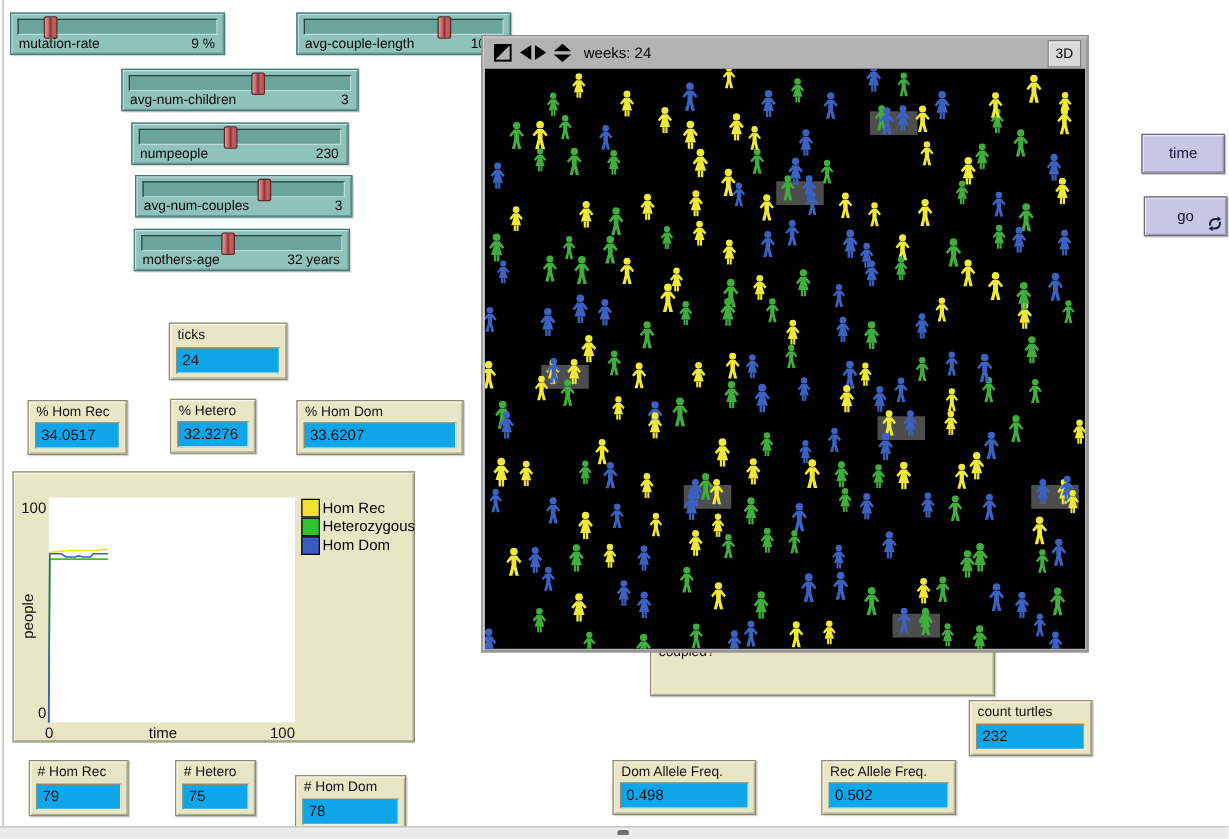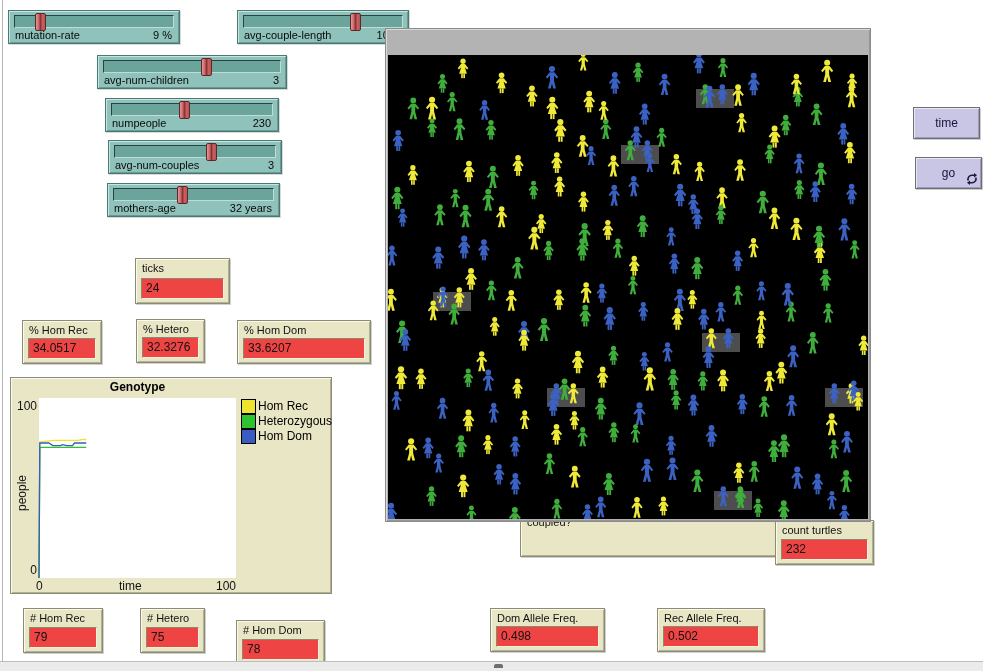--- a/index.html
+++ b/index.html
@@ -7,21 +7,21 @@
   .win-edge{position:absolute;left:2px;top:0;width:1px;height:661px;background:#b5b5b5;}
   
   .slider{position:absolute;background:#8fc2ba;border:1px solid #437c75;box-shadow:inset 1px 1px 0 rgba(255,255,255,.55), inset -1px -1px 0 rgba(0,0,0,.22), 1px 1px 0 rgba(0,0,0,.15);}
   .slider .groove{position:absolute;left:5px;right:5px;top:4px;height:11px;background:#6ba49b;border-style:solid;border-width:1px;border-color:#24443f #bcded8 #bcded8 #24443f;}
   .slider .handle{position:absolute;top:-3px;width:9px;height:16px;border:1px solid #5e2727;background:linear-gradient(90deg,#dd9a9a 0,#cc6666 30%,#8d3038 50%,#c46060 70%,#b85555 100%);border-radius:2px;}
   .slider .lab{position:absolute;left:6px;bottom:2px;font-size:11px;color:#0a0a0a;}
   .slider .val{position:absolute;right:7px;bottom:2px;font-size:11px;color:#0a0a0a;}
   
   .monitor{position:absolute;background:#e9e6c6;border:1px solid #8c8c74;box-shadow:inset 1px 1px 0 #fbfaee, inset -1px -1px 0 #b0b092, 1px 1px 0 rgba(0,0,0,.18);}
   .monitor .mlab{position:absolute;left:6px;top:3px;font-size:11px;color:#111;white-space:nowrap;}
-  .monitor .mval{position:absolute;left:5px;right:5px;bottom:4px;height:19px;background:#ef4444;border-style:solid;border-width:1px;border-color:#8a8a70 #f2f2e0 #f2f2e0 #8a8a70;font-size:12px;color:#111;line-height:19px;padding-left:4px;}
+  .monitor .mval{position:absolute;left:5px;right:5px;bottom:4px;height:19px;background:#0ea5e9;border-style:solid;border-width:1px;border-color:#8a8a70 #f2f2e0 #f2f2e0 #8a8a70;font-size:12px;color:#111;line-height:19px;padding-left:4px;}
   
   .nbutton{position:absolute;background:#c9c5e4;border:1px solid #6f6f6f;box-shadow:inset 1px 1px 0 #e9e7f6, inset -1px -1px 0 #9b98c2, 1px 1px 0 rgba(0,0,0,.2);font-size:12px;color:#14143c;text-align:center;}
   .nbutton .blabel{position:absolute;left:0;right:0;top:50%;transform:translateY(-52%);}
   
   #view-frame{position:absolute;background:#b3b3b3;border:1px solid #8b8b8b;box-shadow:inset 1px 1px 0 #d9d9d9, inset -1px -1px 0 #969696;}
   #view-header{position:absolute;left:0;top:0;right:0;height:26px;}
   #view-world{position:absolute;left:2px;top:26px;background:#000;}
   .vicon{position:absolute;top:6px;}
   #weeks-label{position:absolute;left:81px;top:6px;font-size:12px;color:#000;}
   #btn-3d{position:absolute;right:5px;top:3px;width:25px;height:20px;background:#d9d9d9;border:1px solid #7d7d7d;box-shadow:inset 1px 1px 0 #f0f0f0;font-size:11px;color:#000;text-align:center;line-height:20px;}
@@ -112,21 +112,21 @@
       <div class="mlab"># Hetero</div>
       <div class="mval">75</div>
     </div>
     <div class="monitor" style="left: 236px; top: 608px; width: 87px; height: 43px; margin-top: 12px;">
       <div class="mlab"># Hom Dom</div>
       <div class="mval">78</div>
     </div>
     <div class="monitor" style="left: 488px; top: 512px; width: 274px; height: 43px; margin-left: 32px;">
       <div class="mlab">coupled?</div>
     </div>
-    <div class="monitor" style="left: 775px; top: 520px; width: 97px; height: 43px;">
+    <div class="monitor" style="left: 775px; top: 560px; width: 97px; height: 43px;">
       <div class="mlab">count turtles</div>
       <div class="mval">232</div>
     </div>
     <div class="monitor" style="left: 490px; top: 608px; width: 113px; height: 42px;">
       <div class="mlab">Dom Allele Freq.</div>
       <div class="mval">0.498</div>
     </div>
     <div class="monitor" style="left: 657px; top: 608px; width: 106px; height: 42px;">
       <div class="mlab">Rec Allele Freq.</div>
       <div class="mval">0.502</div>
@@ -143,20 +143,36 @@
           <path d="M2.2,7.5 A4,4 0 0 1 6,2.2 L8.2,2.2"></path>
           <path d="M9.8,4.5 A4,4 0 0 1 6,9.8 L3.8,9.8"></path>
         </g>
         <polygon points="8,0 11,2.2 8,4.4" fill="#1a1a40"></polygon>
         <polygon points="4,7.6 1,9.8 4,12" fill="#1a1a40"></polygon>
       </svg>
     </div>
   </div>
 
 <div id="view-frame" style="left: 385px; top: 28px; width: 484px; height: 492px;">
+  <div id="view-header">
+    <svg class="vicon" style="left:9px" width="15" height="15">
+        <rect x="1" y="1" width="12.5" height="12.5" fill="none" stroke="#000" stroke-width="1.6"></rect>
+        <polygon points="1,1 13,1 1,13" fill="#000"></polygon>
+      </svg>
+    <svg class="vicon" style="left:29px" width="25" height="15">
+        <polygon points="10,1 10,13 1,7" fill="#000"></polygon>
+        <polygon points="13,1 13,13 22,7" fill="#000"></polygon>
+      </svg>
+    <svg class="vicon" style="left:56px" width="17" height="15">
+        <polygon points="1,6 15,6 8,0" fill="#000"></polygon>
+        <polygon points="1,8.5 15,8.5 8,14.5" fill="#000"></polygon>
+      </svg>
+    <div id="weeks-label">weeks: 24</div>
+    <div id="btn-3d">3D</div>
+  </div>
   <div id="view-world" style="width: 480px; height: 464px;"><svg width="480" height="464">
         <defs>
 <g id="p-male">
             <circle cx="6" cy="2.8" r="2.6"></circle>
             <polygon points="4,5.6 8,5.6 11.2,9.6 10,10.8 7.7,8.3 7.7,12.8 9.4,19.4 7,19.4 6,14.8 5,19.4 2.6,19.4 4.3,12.8 4.3,8.3 2,10.8 0.8,9.6"></polygon>
           </g>
 <g id="p-female">
             <circle cx="6" cy="2.8" r="2.6"></circle>
             <polygon points="4,5.6 8,5.6 11.2,9.6 10,10.8 7.8,8.6 9.8,15 2.2,15 4.2,8.6 2,10.8 0.8,9.6"></polygon>
             <rect x="4.2" y="15" width="1.6" height="4.4"></rect>
@@ -399,21 +415,20 @@
         <use href="#p-male" transform="translate(70.5,149.5) scale(1.17)" fill="#3fae3c"></use>
         <use href="#p-female" transform="translate(206.0,342.6) scale(1.13)" fill="#3fae3c"></use>
         <use href="#p-male" transform="translate(197.2,90.9) scale(0.98)" fill="#3b62c3"></use>
         <use href="#p-female" transform="translate(193.2,449.0) scale(1.05)" fill="#3b62c3"></use>
         <use href="#p-male" transform="translate(39.0,245.3) scale(1.03)" fill="#efe93a"></use>
         <use href="#p-male" transform="translate(218.8,100.1) scale(1.10)" fill="#efe93a"></use>
       </svg></div>
 </div>
 
 <div id="plot" style="left: 10px; top: 377px; width: 320px; height: 215px;">
-  <div class="ptitle">Genotype</div>
   <div class="parea" style="left: 28px; top: 20px; width: 197px; height: 180px;"></div>
   <svg id="plot-svg" width="320" height="215">
       <polyline points="28.0,200.0 28.8,64.1 33.9,63.3 43.8,62.4 67.4,62.4 71.3,61.5 75.3,61.5" fill="none" stroke="#efe332" stroke-width="1.3"></polyline>
       <polyline points="28.0,200.0 28.8,69.3 75.3,69.3" fill="none" stroke="#2fc32f" stroke-width="1.3"></polyline>
       <polyline points="28.0,200.0 28.8,65.0 37.9,65.0 41.8,67.6 49.7,67.6 51.6,66.7 55.6,67.6 61.5,67.6 63.5,65.0 75.3,65.0" fill="none" stroke="#3a5bc0" stroke-width="1.3"></polyline>
     </svg>
   <div class="ytick" style="left:2px;top:21px">100</div>
   <div class="ytick" style="left:2px;top:185px">0</div>
   <div class="ylab" style="left:-7px;top:108px">people</div>
   <div class="xtick" style="left:25px;top:201px">0</div>

